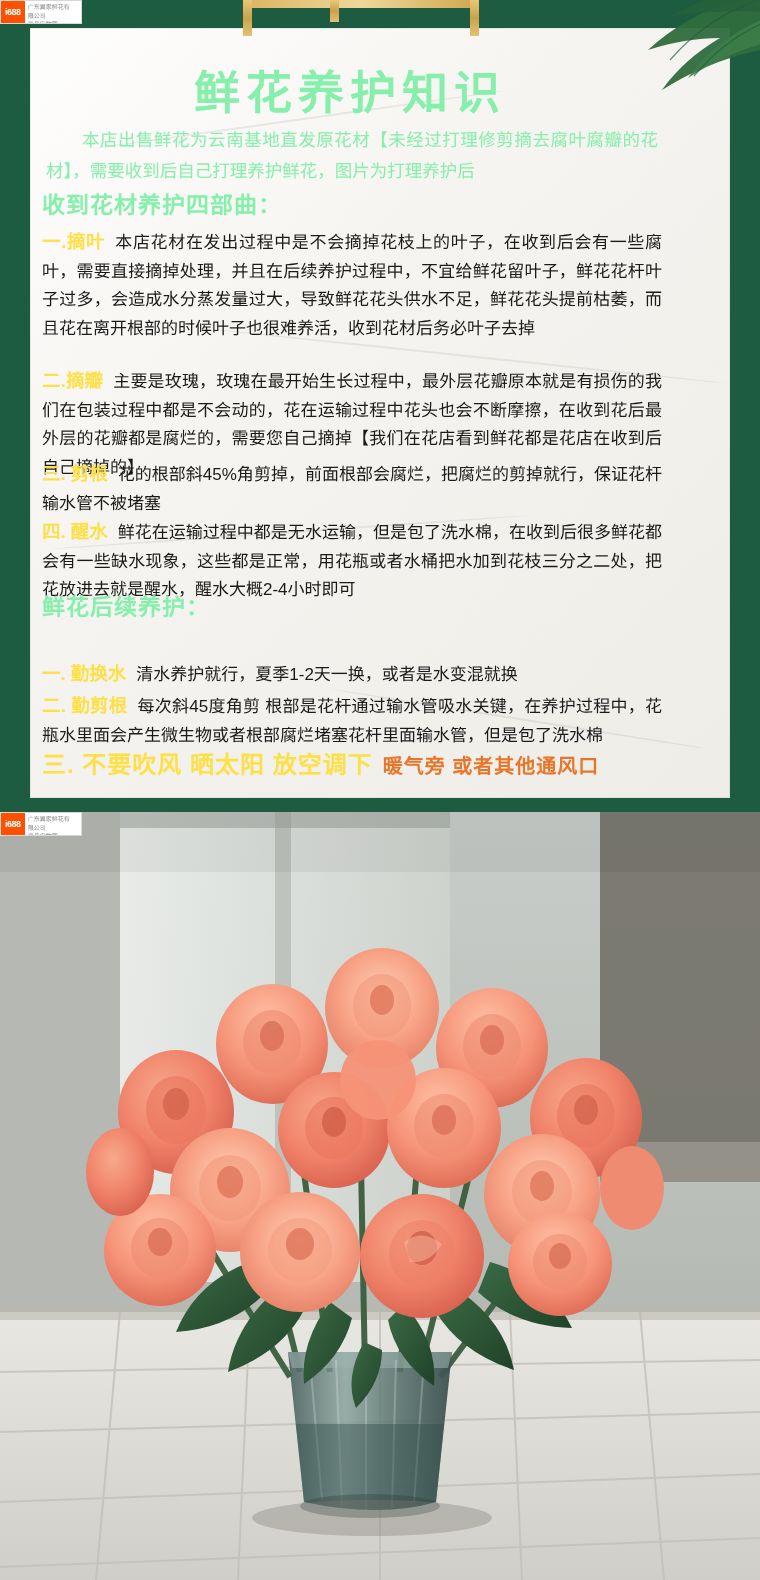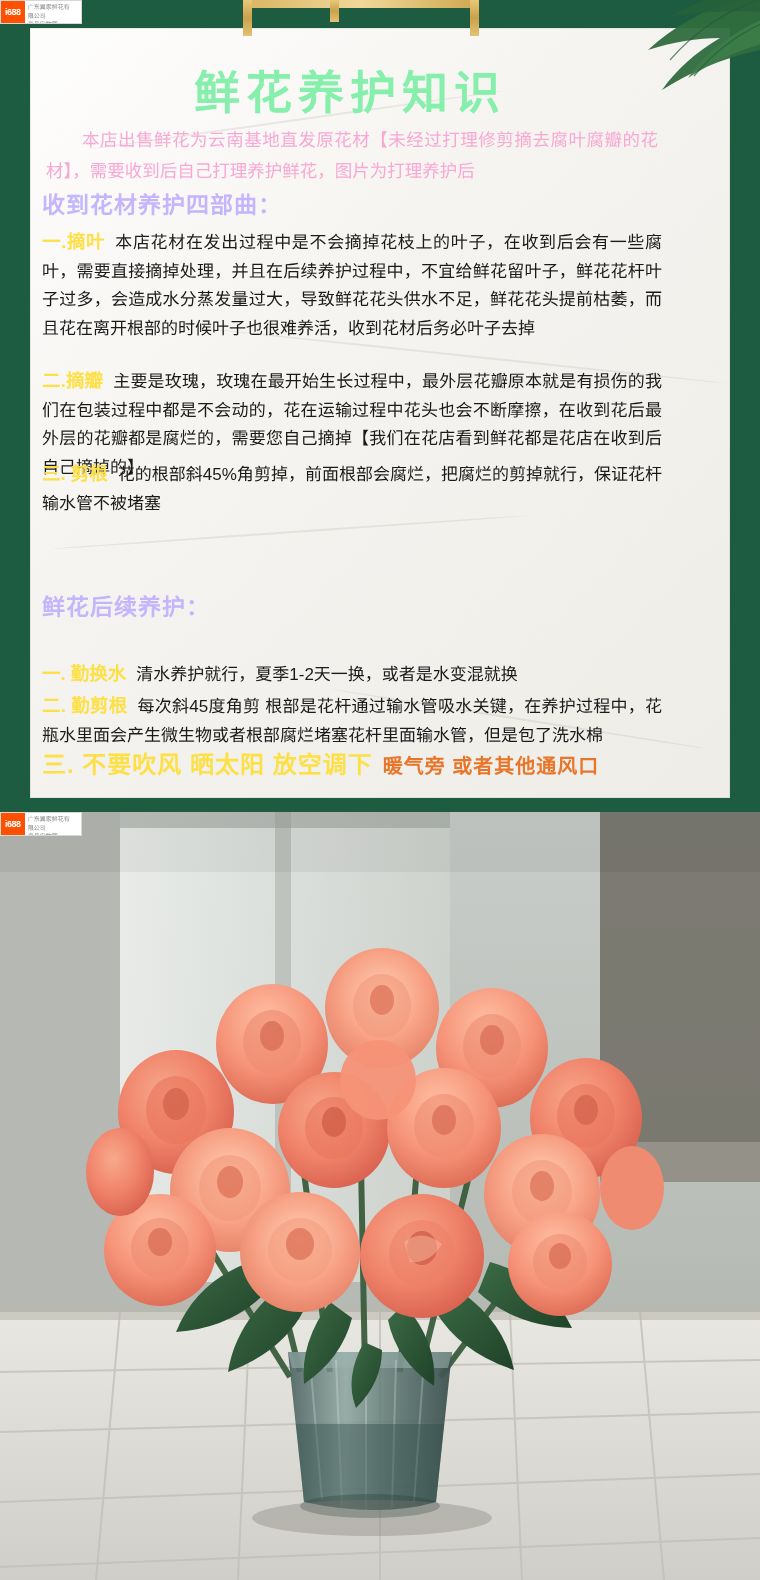--- a/index.html
+++ b/index.html
@@ -88,31 +88,31 @@
     font-family: "Liberation Serif", "DejaVu Serif", serif;
   }
 
   .intro {
     position: absolute;
     left: 46px;
     top: 125px;
     width: 612px;
     font-size: 17.5px;
     line-height: 31px;
-    color: #f9a8d4;
+    color: #86efac;
     text-align: justify;
     text-indent: 36px;
   }
 
   .section-head {
     position: absolute;
     left: 42px;
     font-size: 23px;
     font-weight: bold;
-    color: #c4b5fd;
+    color: #86efac;
     letter-spacing: 1px;
   }
   #head-1 { top: 186px; }
   #head-2 { top: 588px; }
 
   .para {
     position: absolute;
     left: 42px;
     width: 620px;
     font-size: 17px;
@@ -235,20 +235,23 @@
     </div>
 
     <div class="para" id="p2">
       <span class="lbl">二.摘瓣</span><span>主要是玫瑰，玫瑰在最开始生长过程中，最外层花瓣原本就是有损伤的我们在包装过程中都是不会动的，花在运输过程中花头也会不断摩擦，在收到花后最外层的花瓣都是腐烂的，需要您自己摘掉【我们在花店看到鲜花都是花店在收到后自己摘掉的】</span>
     </div>
 
     <div class="para" id="p3">
       <span class="lbl">三. 剪根</span><span>花的根部斜45%角剪掉，前面根部会腐烂，把腐烂的剪掉就行，保证花杆输水管不被堵塞</span>
     </div>
 
+    <div class="para" id="p4">
+      <span class="lbl">四. 醒水</span><span>鲜花在运输过程中都是无水运输，但是包了洗水棉，在收到后很多鲜花都会有一些缺水现象，这些都是正常，用花瓶或者水桶把水加到花枝三分之二处，把花放进去就是醒水，醒水大概2-4小时即可</span>
+    </div>
 
     <div class="section-head" id="head-2">鲜花后续养护：</div>
 
     <div class="para" id="p5">
       <span class="lbl">一. 勤换水</span><span>清水养护就行，夏季1-2天一换，或者是水变混就换</span>
     </div>
 
     <div class="para" id="p6">
       <span class="lbl">二. 勤剪根</span><span>每次斜45度角剪 根部是花杆通过输水管吸水关键，在养护过程中，花瓶水里面会产生微生物或者根部腐烂堵塞花杆里面输水管，但是包了洗水棉</span>
     </div>

